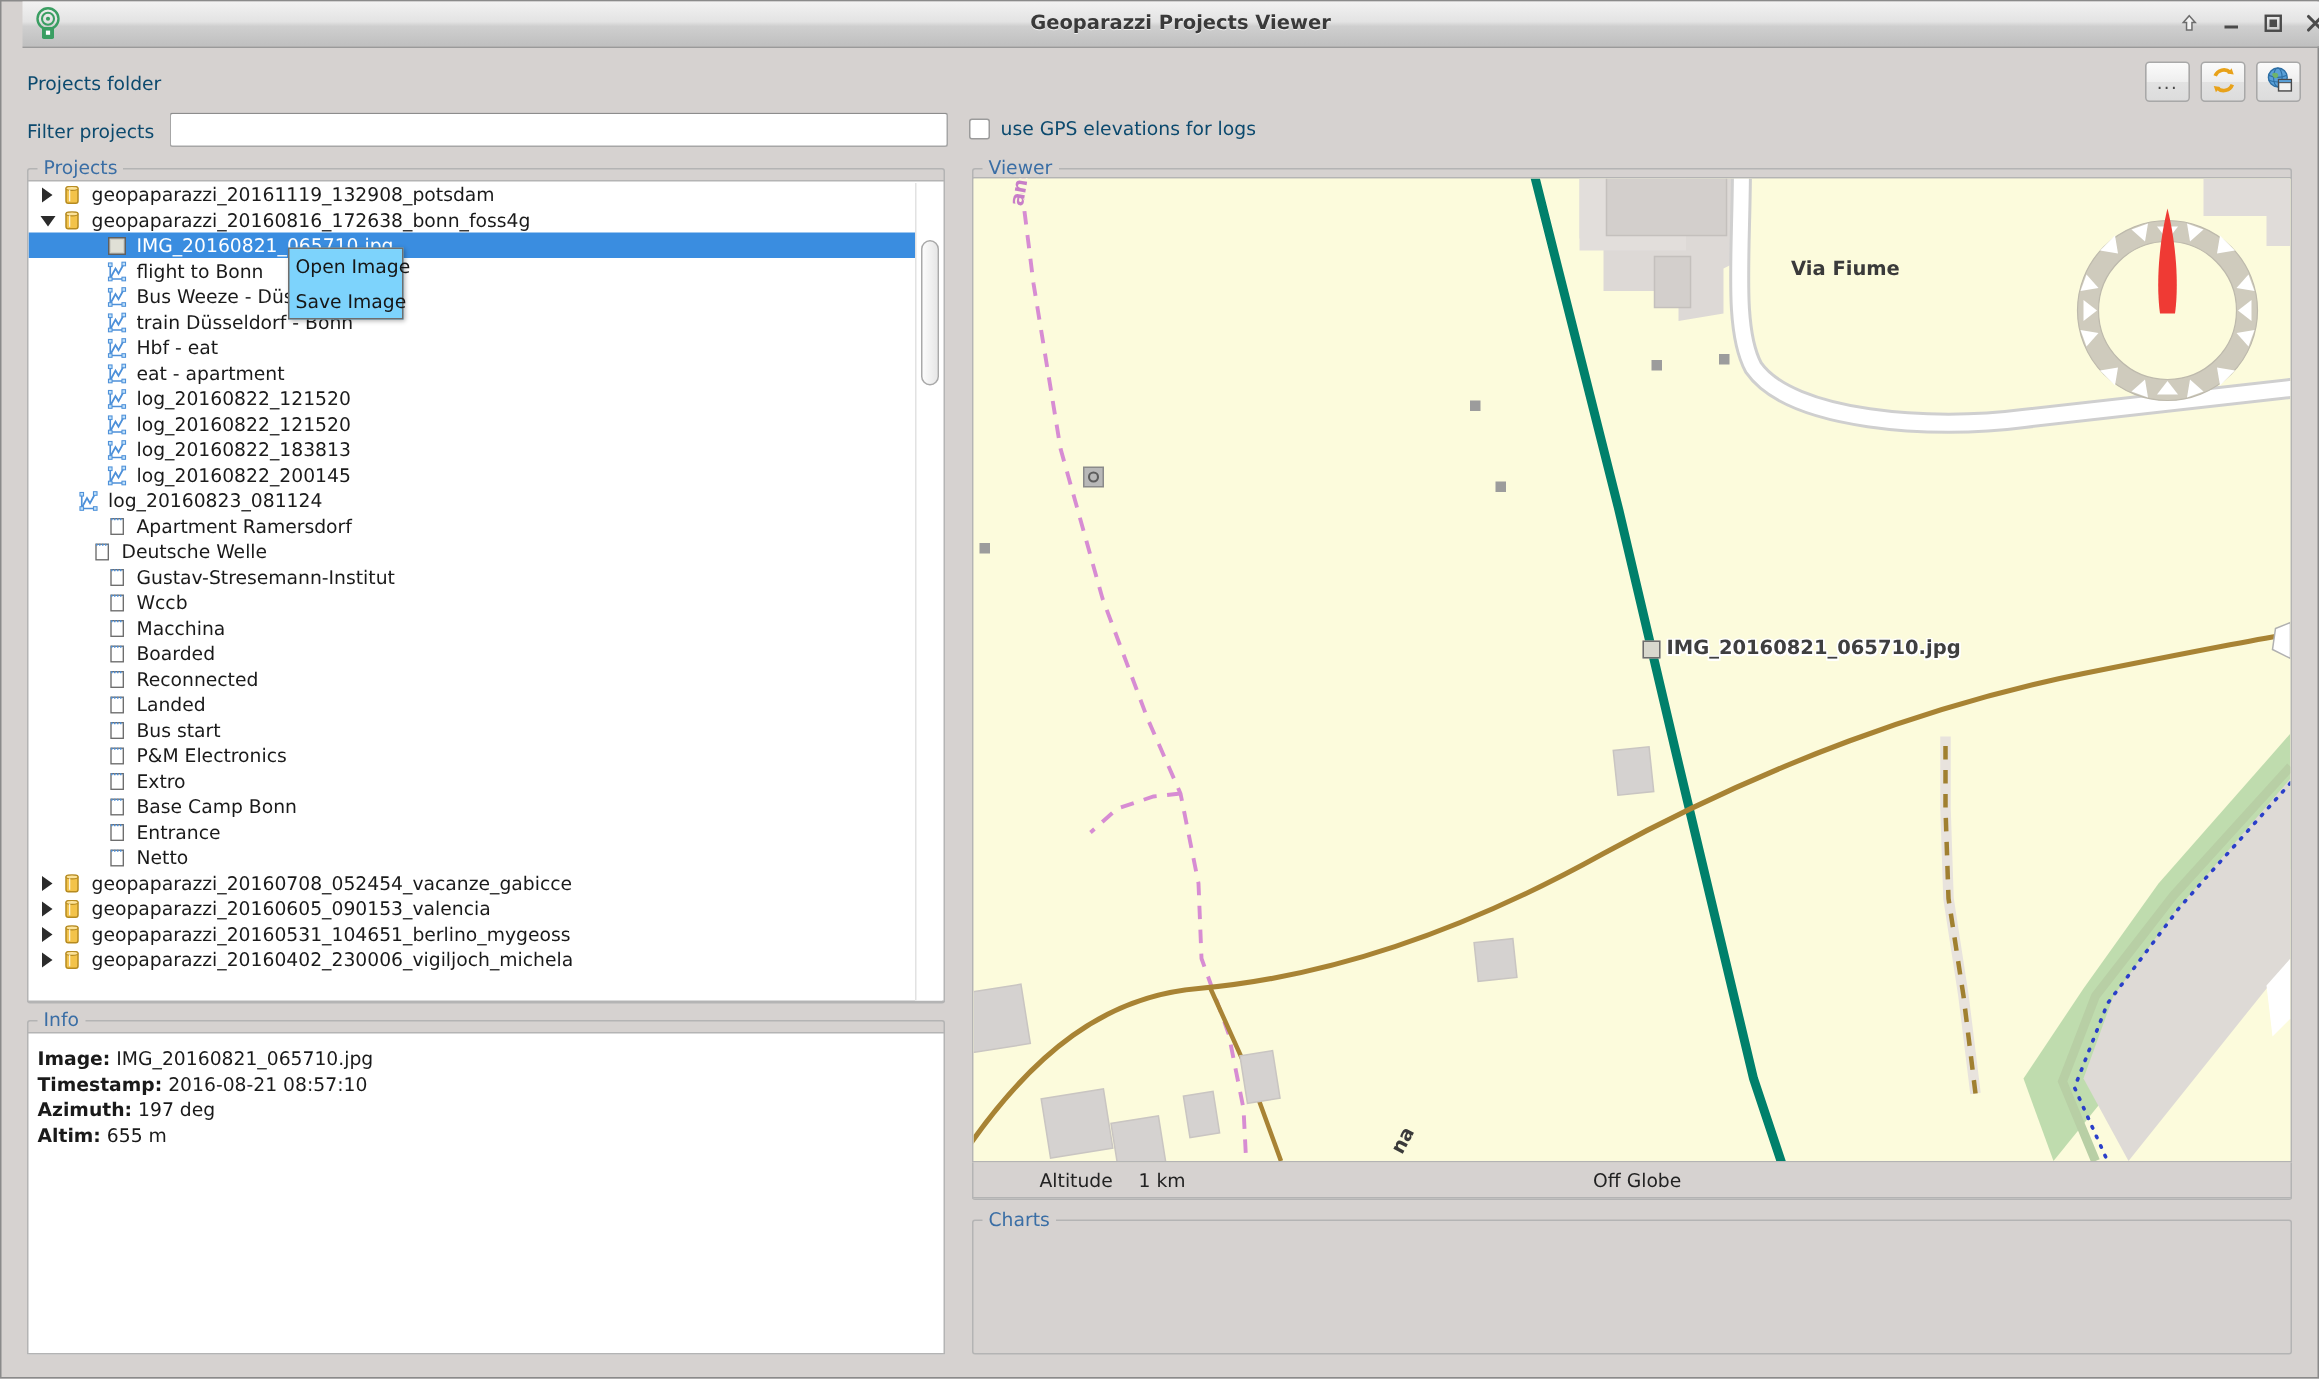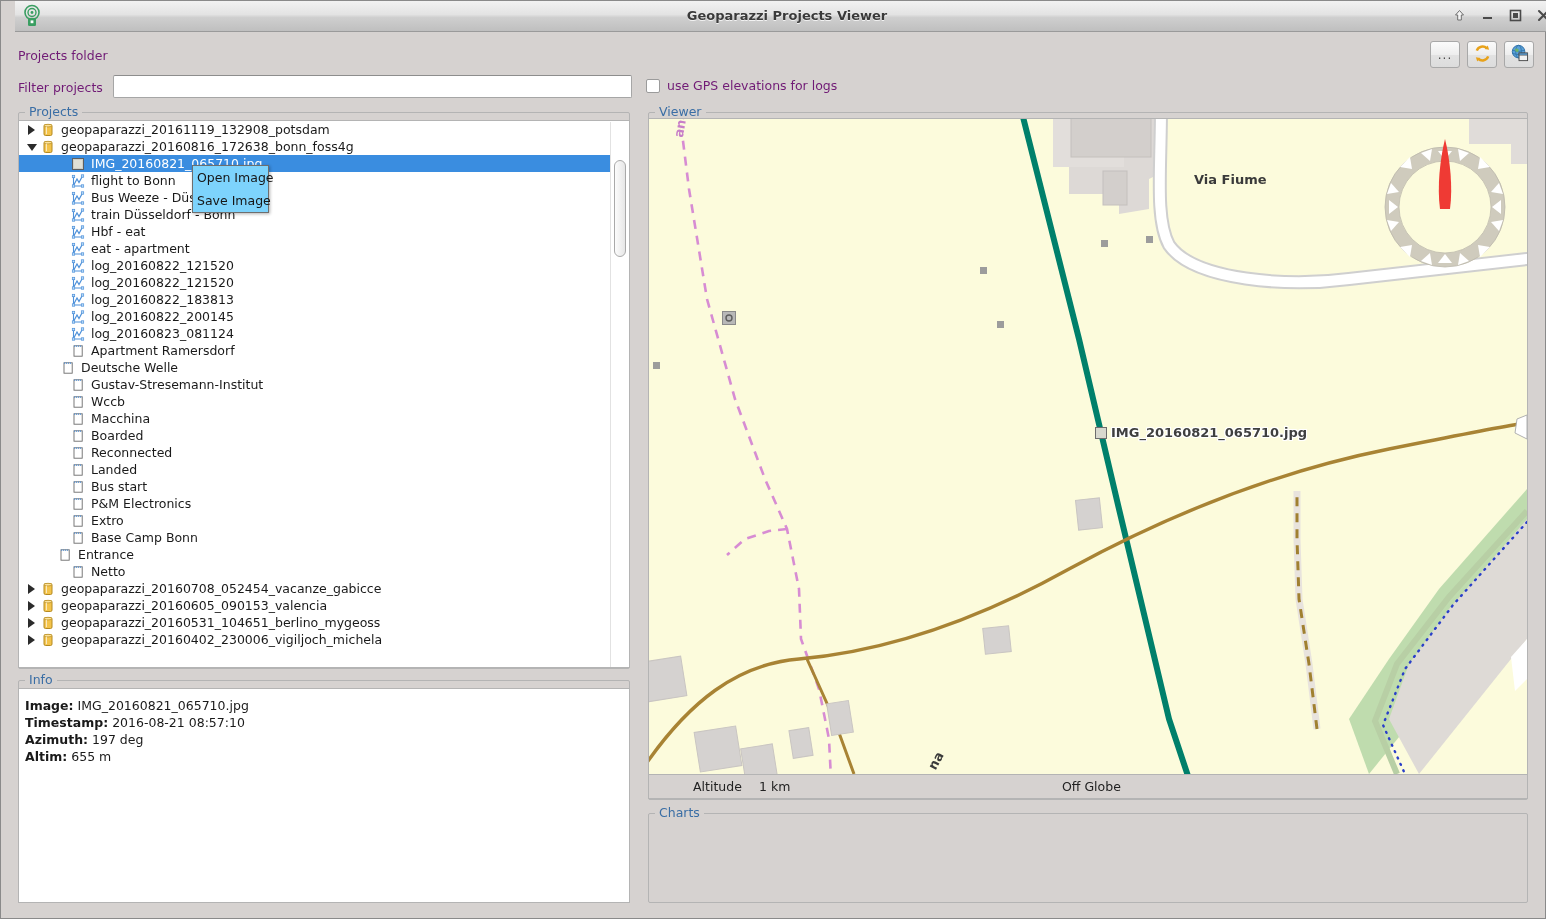--- a/index.html
+++ b/index.html
@@ -36,21 +36,21 @@
     text-shadow: 0 1px 0 rgba(255,255,255,0.75);
   }
   #win-controls {
     position: absolute; right: 8px; top: 0; height: 29px;
     display: flex; align-items: center; gap: 13px;
   }
   .wc { width: 15px; height: 15px; cursor: default; position: relative; }
 
   
   .lbl {
-    position: absolute; font-size: 12.5px; color: #701a75; white-space: nowrap;
+    position: absolute; font-size: 12.5px; color: #0c4a6e; white-space: nowrap;
   }
   .txtfield {
     position: absolute;
     background: #ffffff;
     border: 1px solid #a6a6a6;
     border-top-color: #8d8d8d;
     border-radius: 2px;
     font-size: 12.5px;
     padding: 0 5px;
     line-height: 20px;
@@ -396,21 +396,21 @@
           <span class="ticon"><svg width="14" height="14" viewBox="0 0 14 14">
               <path d="M2.5 12 L2.5 2.5 M2.5 12 L11.5 12" stroke="#4d90d9" stroke-width="1.1" fill="none"></path>
               <path d="M2.5 11.5 L6 5 L8 8.5 L11.5 2" stroke="#4d90d9" stroke-width="1.2" fill="none"></path>
               <rect x="1.3" y="1.3" width="2.4" height="2.4" fill="#bfe0fa" stroke="#4d90d9" stroke-width=".7"></rect>
               <rect x="10.3" y="0.8" width="2.4" height="2.4" fill="#bfe0fa" stroke="#4d90d9" stroke-width=".7"></rect>
               <rect x="1.3" y="10.8" width="2.4" height="2.4" fill="#bfe0fa" stroke="#4d90d9" stroke-width=".7"></rect>
               <rect x="10.3" y="10.8" width="2.4" height="2.4" fill="#bfe0fa" stroke="#4d90d9" stroke-width=".7"></rect>
             </svg></span>
           <span class="tlabel">log_20160822_200145</span>
         </div>
-        <div class="trow" style="padding-left: 38px;">
+        <div class="trow" style="padding-left: 19px;">
           <span class="arrow none"></span>
           <span class="ticon"><svg width="14" height="14" viewBox="0 0 14 14">
               <path d="M2.5 12 L2.5 2.5 M2.5 12 L11.5 12" stroke="#4d90d9" stroke-width="1.1" fill="none"></path>
               <path d="M2.5 11.5 L6 5 L8 8.5 L11.5 2" stroke="#4d90d9" stroke-width="1.2" fill="none"></path>
               <rect x="1.3" y="1.3" width="2.4" height="2.4" fill="#bfe0fa" stroke="#4d90d9" stroke-width=".7"></rect>
               <rect x="10.3" y="0.8" width="2.4" height="2.4" fill="#bfe0fa" stroke="#4d90d9" stroke-width=".7"></rect>
               <rect x="1.3" y="10.8" width="2.4" height="2.4" fill="#bfe0fa" stroke="#4d90d9" stroke-width=".7"></rect>
               <rect x="10.3" y="10.8" width="2.4" height="2.4" fill="#bfe0fa" stroke="#4d90d9" stroke-width=".7"></rect>
             </svg></span>
           <span class="tlabel">log_20160823_081124</span>
@@ -504,21 +504,21 @@
           <span class="tlabel">Extro</span>
         </div>
         <div class="trow" style="padding-left: 38px;">
           <span class="arrow none"></span>
           <span class="ticon"><svg width="14" height="14" viewBox="0 0 14 14">
               <rect x="3" y="1.8" width="8.2" height="10.4" fill="#ffffff" stroke="#6b6b6b" stroke-width=".9"></rect>
               <path d="M3 2.2 L11.2 2.2" stroke="#4d90d9" stroke-width="1.3" stroke-dasharray="1 1"></path>
             </svg></span>
           <span class="tlabel">Base Camp Bonn</span>
         </div>
-        <div class="trow" style="padding-left: 25px;">
+        <div class="trow" style="padding-left: 38px;">
           <span class="arrow none"></span>
           <span class="ticon"><svg width="14" height="14" viewBox="0 0 14 14">
               <rect x="3" y="1.8" width="8.2" height="10.4" fill="#ffffff" stroke="#6b6b6b" stroke-width=".9"></rect>
               <path d="M3 2.2 L11.2 2.2" stroke="#4d90d9" stroke-width="1.3" stroke-dasharray="1 1"></path>
             </svg></span>
           <span class="tlabel">Entrance</span>
         </div>
         <div class="trow" style="padding-left: 38px;">
           <span class="arrow none"></span>
           <span class="ticon"><svg width="14" height="14" viewBox="0 0 14 14">

